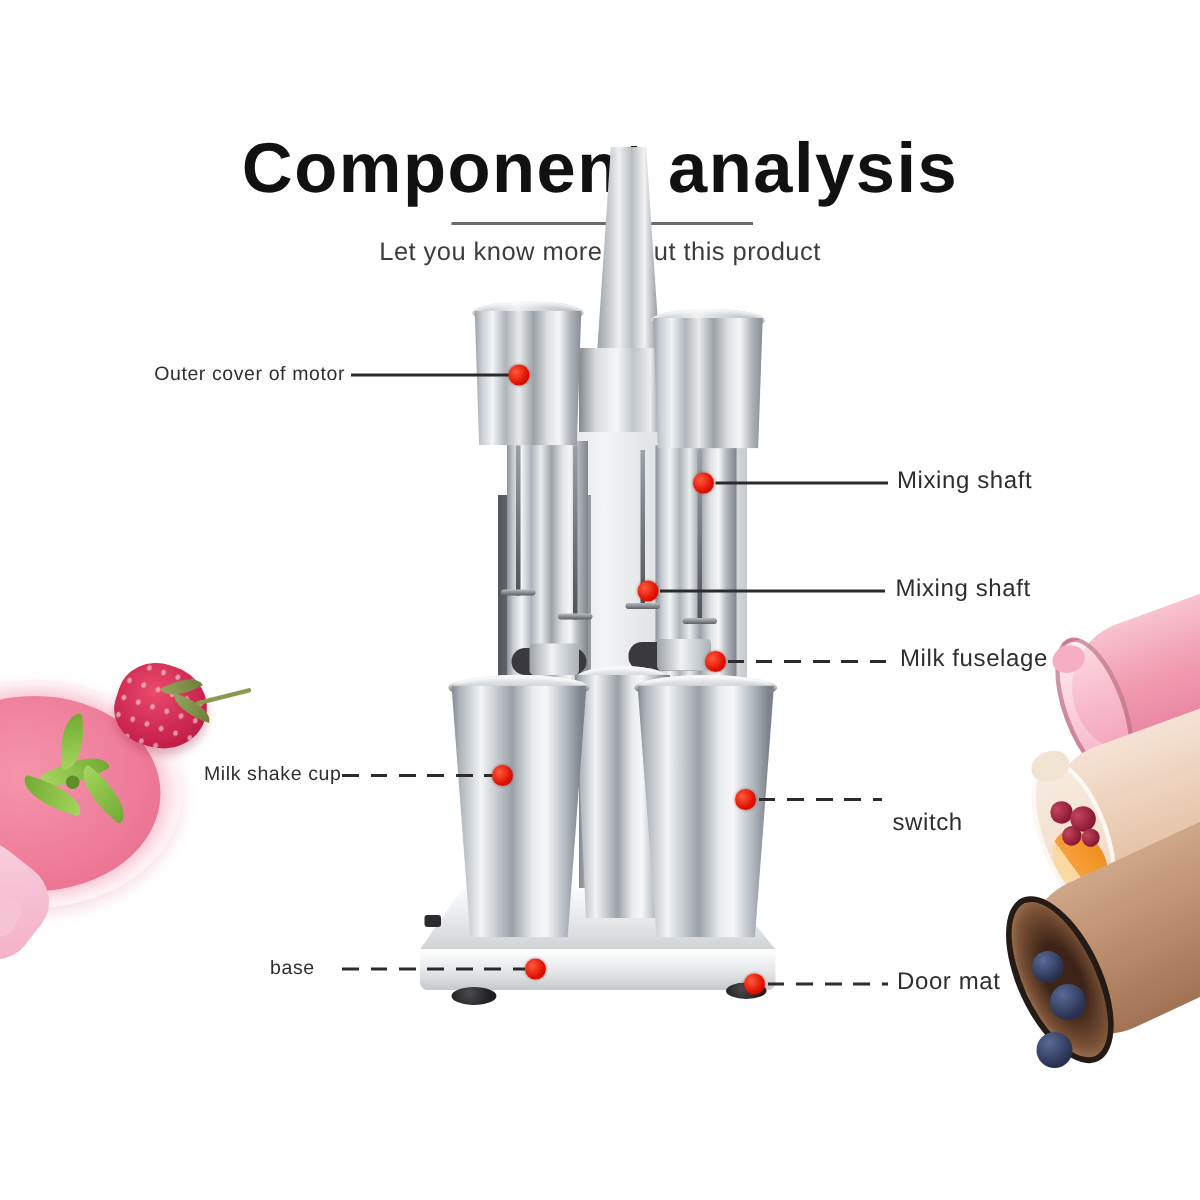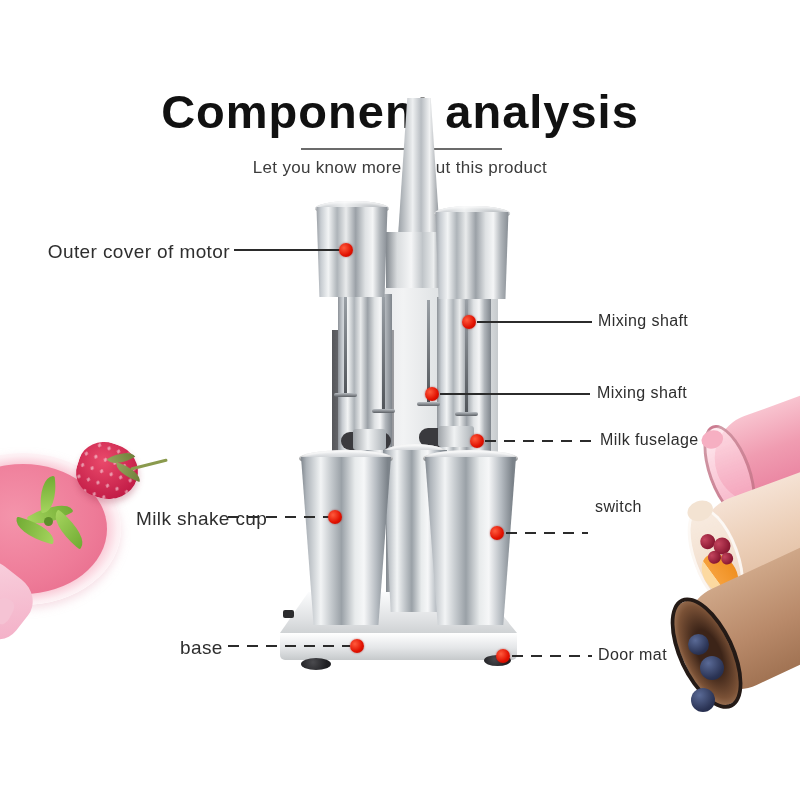--- a/index.html
+++ b/index.html
@@ -67,21 +67,21 @@
   .base-top{left:280px;top:592px;width:237px;height:41px;z-index:3;
             clip-path:polygon(12% 0,86% 0,100% 100%,0 100%);
             background:linear-gradient(180deg,#fbfcfd,#dee0e2 70%,#cfd2d4);}
   .base-front{left:280px;top:633px;width:237px;height:27px;z-index:6;border-radius:0 0 5px 5px;
             background:linear-gradient(180deg,#ffffff,#e4e6e8 55%,#c6c9cb);}
   .base-tab{z-index:4;background:#2c2c2e;border-radius:2px;}
   .foot{z-index:6;border-radius:50%;background:radial-gradient(circle at 40% 35%,#4a4a4e,#1f1f22 70%);}
 
   
   .callout-label{position:absolute;color:#2e2e2e;letter-spacing:.4px;white-space:nowrap;z-index:10;}
-  .lbl-left{font-size:19px;}
+  .lbl-left{font-size:13px;}
   .lbl-right{font-size:16px;}
   .lead{position:absolute;height:2px;z-index:10;background:#2b2b2b;}
   .lead.dashed{background:repeating-linear-gradient(90deg,#2b2b2b 0 11px,transparent 11px 19px);}
   .dot{position:absolute;width:14px;height:14px;border-radius:50%;z-index:11;
        background:radial-gradient(circle at 35% 35%,#ff5a3c,var(--color-marker_dot,#e01000) 60%,#b40c00);
        box-shadow:0 0 2px rgba(150,0,0,.6);}
 
   
   .deco{z-index:6;}
   .glass-ring{left:-75px;top:453px;width:196px;height:152px;border-radius:50%;
@@ -193,21 +193,21 @@
   <div class="dot" style="left:470px;top:434px;"></div>
   <div class="lead dashed" style="left:485px;top:440px;width:108px;"></div>
   <span class="callout-label lbl-right" style="left:600px;top:431px;">Milk fuselage</span>
 
   <span class="callout-label lbl-left" style="left:136px;top:508px;">Milk shake cup</span>
   <div class="lead dashed" style="left:228px;top:516px;width:102px;"></div>
   <div class="dot" style="left:328px;top:510px;"></div>
 
   <div class="dot" style="left:490px;top:526px;"></div>
   <div class="lead dashed" style="left:506px;top:532px;width:82px;"></div>
-  <span class="callout-label lbl-right" style="left:595px;top:498px;">switch</span>
+  <span class="callout-label lbl-right" style="left:595px;top:540px;">switch</span>
 
   <span class="callout-label lbl-left" style="left:180px;top:637px;">base</span>
   <div class="lead dashed" style="left:228px;top:645px;width:122px;"></div>
   <div class="dot" style="left:350px;top:639px;"></div>
 
   <div class="dot" style="left:496px;top:649px;"></div>
   <div class="lead dashed" style="left:512px;top:655px;width:80px;"></div>
   <span class="callout-label lbl-right" style="left:598px;top:646px;">Door mat</span>
 
   <div class="deco">

